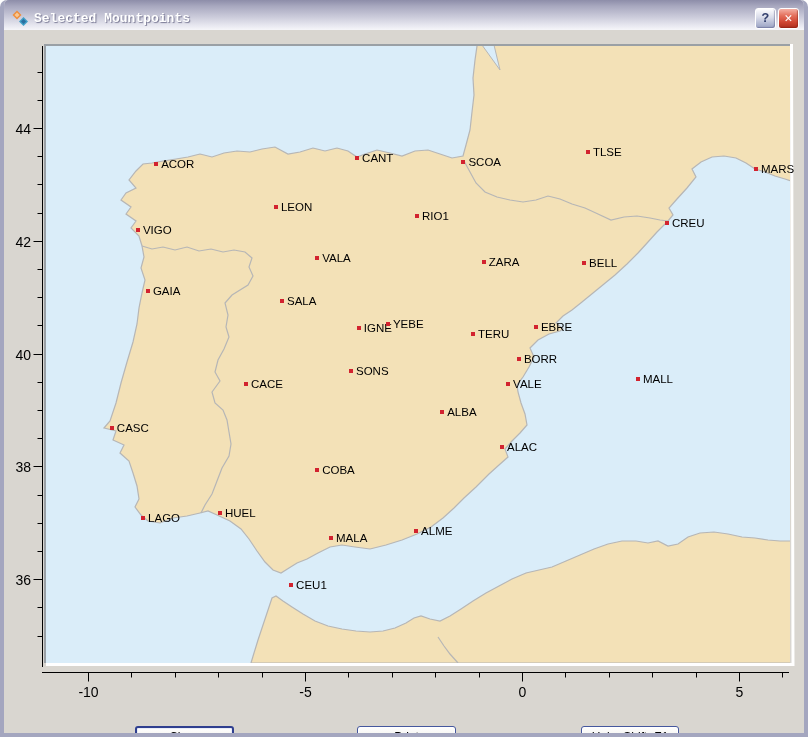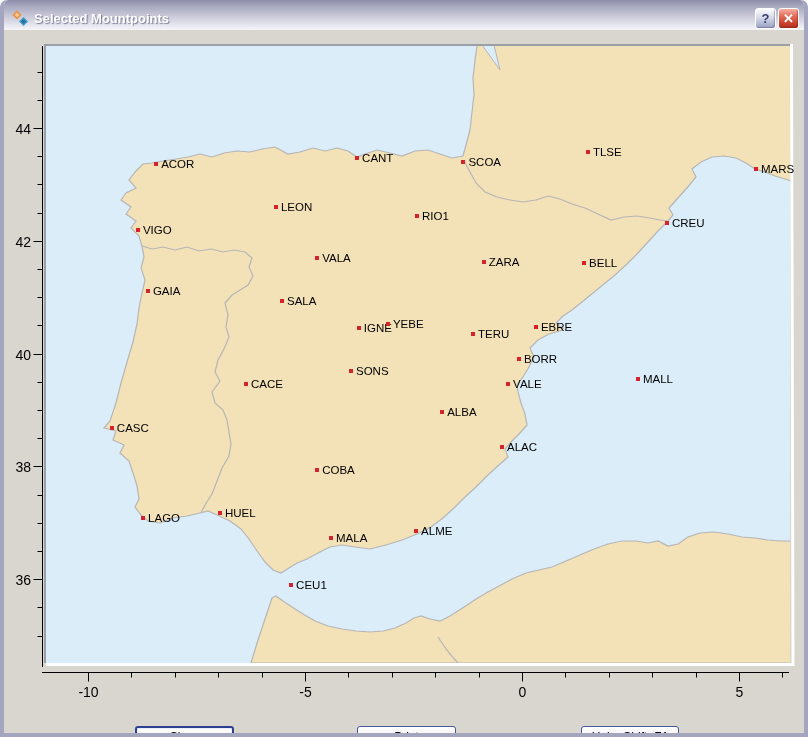--- a/index.html
+++ b/index.html
@@ -11,21 +11,21 @@
     border-top:none;
     border-radius:7px 7px 0 0;
     box-shadow:inset 0 0 0 1px #c9cbdd;
     font-family:"Liberation Sans", sans-serif;
     overflow:hidden;
   }
   .titlebar {
     position:absolute; left:0; top:0; width:800px; height:36px;
     background:linear-gradient(180deg,#8d8da9 0%,#a9a9c0 18%,#c3c3d4 40%,#e9e9f1 72%,#fbfbfd 88%,#d2d2e0 96%,#77779b 100%);
     border-radius:5px 5px 0 0;
-    display:flex; align-items:center; padding:0 5px;
+    display:flex; align-items:center; padding:0 5px;font-family:Liberation Mono, monospace;
   }
   .title-icon { width:17px; height:17px; margin:0 5px 0 3px; flex:0 0 auto; }
   .title-text {
     flex:1 1 auto; color:#ffffff; font-size:13px; font-weight:bold;
     text-shadow:1px 1px 1px rgba(40,40,80,.55);
     white-space:nowrap; overflow:hidden;
   }
   .tb-btn {
     width:21px; height:21px; margin-left:2px; flex:0 0 auto;
     border:1px solid #ffffff; border-radius:3px;

